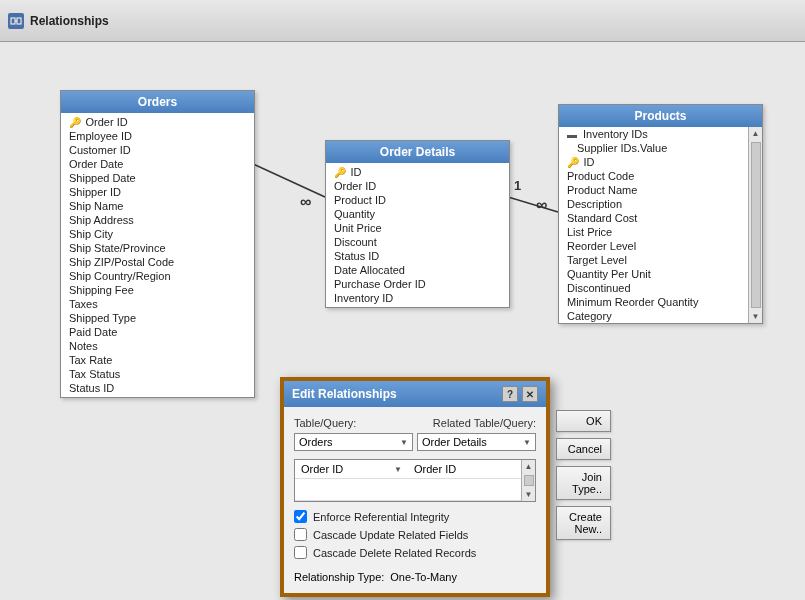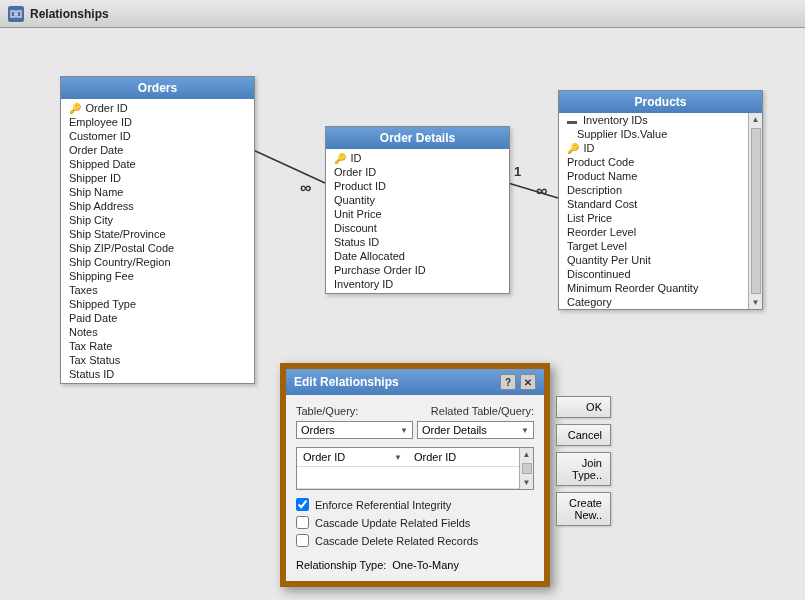--- a/index.html
+++ b/index.html
@@ -10,21 +10,21 @@
       width: 805px;
       height: 600px;
       overflow: hidden;
       position: relative;
     }
 
     
     .title-bar {
       background: linear-gradient(to bottom, #e8e8e8, #d0d0d0);
       border-bottom: 1px solid #999;
-      height: 28px;
+      height: 42px;
       display: flex;
       align-items: center;
       padding: 0 8px;
       gap: 6px;
     }
     .title-bar-icon {
       width: 16px;
       height: 16px;
       background: #4a6fa5;
       border-radius: 2px;
@@ -97,21 +97,21 @@
       left: 0;
       width: 100%;
       height: 100%;
       pointer-events: none;
     }
 
     
     .dialog {
       position: absolute;
       background: #f0f0f0;
-      border: 6px solid #a16207;
+      border: 4px solid #a16207;
       box-shadow: 4px 4px 10px rgba(0,0,0,0.4);
       width: 260px;
     }
     .dialog-titlebar {
       background: linear-gradient(to bottom, #6a9fd8, #4a7fbf);
       color: white;
       padding: 5px 8px;
       display: flex;
       align-items: center;
       justify-content: space-between;

